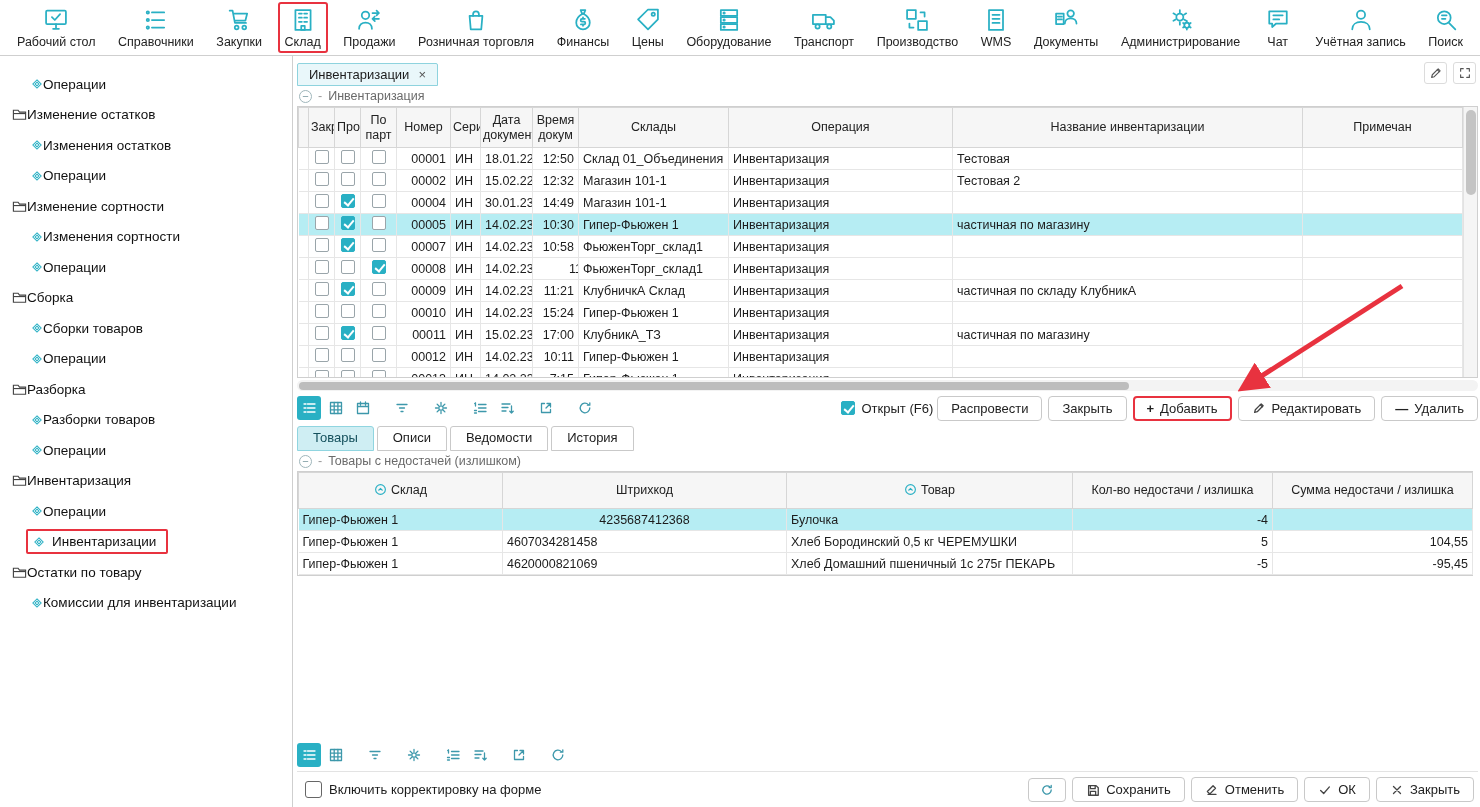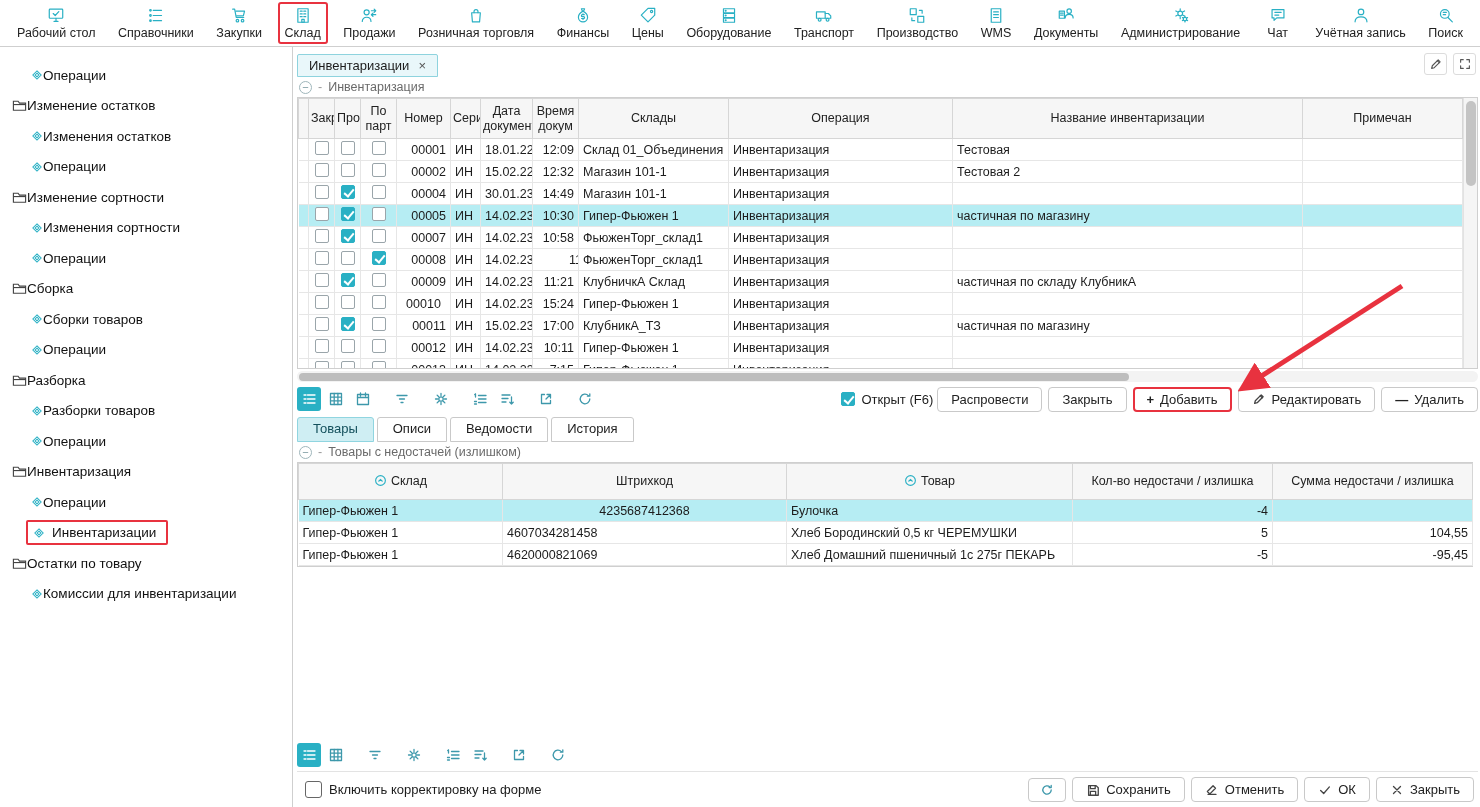--- a/index.html
+++ b/index.html
@@ -1,21 +1,21 @@
 <!DOCTYPE html>
 <html style="--accent: #29b0c4; --annot: #e8323f; --selrow: #b6edf3;"><head>
 <meta charset="utf-8">
 <style>
   *{margin:0;padding:0;box-sizing:border-box}
   html,body{width:1480px;height:807px}
   body{font-family:"Liberation Sans",sans-serif;font-size:13px;color:#1c1c1c;background:#fff;overflow:hidden;position:relative}
   .app{width:1480px;height:807px;display:flex;flex-direction:column}
 
   
-  .top-toolbar{height:47px;display:flex;align-items:stretch;justify-content:space-between;padding:2px 10px;border-bottom:1px solid #cfcfcf;background:#fff}
+  .top-toolbar{height:56px;display:flex;align-items:stretch;justify-content:space-between;padding:2px 10px;border-bottom:1px solid #cfcfcf;background:#fff}
   .nav-item{display:flex;flex-direction:column;align-items:center;justify-content:flex-start;gap:1px;padding:2px 5px;cursor:pointer;border:2px solid transparent;border-radius:3px}
   .nav-item.annotated{border-color:var(--annot)}
   .nav-icon{width:30px;height:30px;stroke:var(--accent);fill:none;stroke-width:1.5;stroke-linecap:round;stroke-linejoin:round}
   .nav-label{font-size:12.5px;white-space:nowrap;color:#222}
 
   
   .content{flex:1;display:flex;min-height:0}
   .sidebar{width:293px;border-right:1px solid #cfcfcf;padding-top:13px;overflow:hidden;background:#fff}
   .tree-item{display:flex;align-items:center;height:30.5px;padding-left:12px;cursor:pointer;white-space:nowrap}
   .tree-item.lvl1{padding-left:31px}
@@ -535,21 +535,21 @@
             </thead>
             <tbody>
               <tr data-name="document-row">
                 <td></td>
                 <td style="text-align: center;"><span class="cb" data-name="row-checkbox"></span></td>
                 <td style="text-align: center;"><span class="cb" data-name="row-checkbox"></span></td>
                 <td style="text-align: center;"><span class="cb" data-name="row-checkbox"></span></td>
                 <td style="text-align: right; margin-left: 44px;">00001</td>
                 <td style="text-align: left;">ИН</td>
                 <td style="text-align: right;">18.01.22</td>
-                <td style="text-align: right;">12:09</td>
+                <td style="text-align: right;">12:50</td>
                 <td style="text-align: left;">Склад 01_Объединения</td>
                 <td style="text-align: left;">Инвентаризация</td>
                 <td style="text-align: left;">Тестовая</td>
                 <td style="text-align: left;"></td>
               </tr>
               <tr data-name="document-row">
                 <td></td>
                 <td style="text-align: center;"><span class="cb" data-name="row-checkbox"></span></td>
                 <td style="text-align: center;"><span class="cb" data-name="row-checkbox"></span></td>
                 <td style="text-align: center;"><span class="cb" data-name="row-checkbox"></span></td>
@@ -630,21 +630,21 @@
                 <td style="text-align: left;">КлубничкА Склад</td>
                 <td style="text-align: left;">Инвентаризация</td>
                 <td style="text-align: left;">частичная по складу КлубникА</td>
                 <td style="text-align: left;"></td>
               </tr>
               <tr data-name="document-row">
                 <td></td>
                 <td style="text-align: center;"><span class="cb" data-name="row-checkbox"></span></td>
                 <td style="text-align: center;"><span class="cb" data-name="row-checkbox"></span></td>
                 <td style="text-align: center;"><span class="cb" data-name="row-checkbox"></span></td>
-                <td style="text-align: center;">00010</td>
+                <td style="text-align: right;">00010</td>
                 <td style="text-align: left;">ИН</td>
                 <td style="text-align: right;">14.02.23</td>
                 <td style="text-align: right;">15:24</td>
                 <td style="text-align: left;">Гипер-Фьюжен 1</td>
                 <td style="text-align: left;">Инвентаризация</td>
                 <td style="text-align: left;"></td>
                 <td style="text-align: left;"></td>
               </tr>
               <tr data-name="document-row">
                 <td></td>

